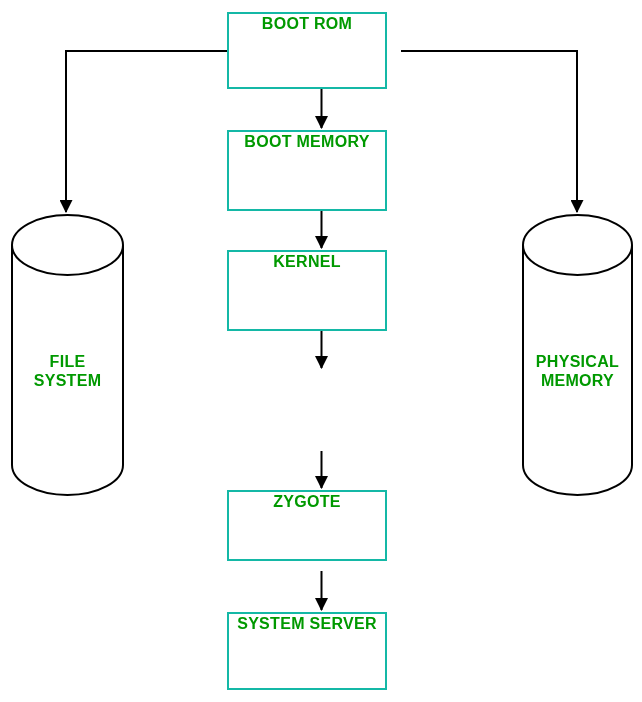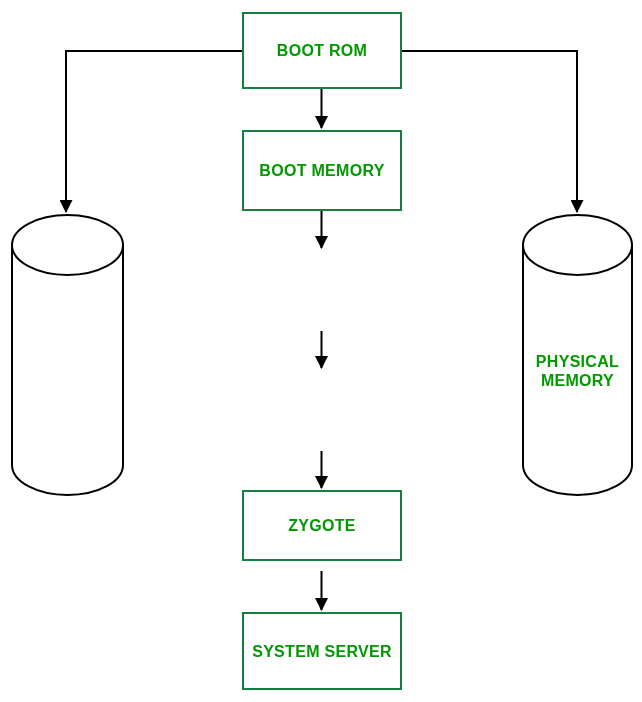--- a/index.html
+++ b/index.html
@@ -11,27 +11,26 @@
     font-family: "Liberation Sans", sans-serif;
     overflow: hidden;
   }
   .wires {
     position: absolute;
     left: 0; top: 0;
     width: 642px; height: 702px;
   }
   .node-box {
     position: absolute;
-    left: 242px;
+    left: 227px;
     width: 160px;
     box-sizing: border-box;
-    border: 2px solid #15803d;
+    border: 2px solid #14b8a6;
     background: #ffffff;
     display: flex;
-    align-items: center;
     justify-content: center;
     text-align: center;
   }
   .node-label, .cyl-line {
     color: #009900;
     font-weight: bold;
     font-size: 16px;
     letter-spacing: 0.3px;
     line-height: 19px;
     white-space: nowrap;
@@ -93,29 +92,36 @@
   </svg>
 
   <div class="node-box box-boot-rom">
     <span class="node-label">BOOT ROM</span>
   </div>
 
   <div class="node-box box-boot-loader">
     <span class="node-label">BOOT MEMORY</span>
   </div>
 
+  <div class="node-box box-kernel">
+    <span class="node-label">KERNEL</span>
+  </div>
 
 
   <div class="node-box box-zygote">
     <span class="node-label">ZYGOTE</span>
   </div>
 
   <div class="node-box box-system-server">
     <span class="node-label">SYSTEM SERVER</span>
   </div>
 
+  <div class="cyl-label cyl-label-left">
+    <span class="cyl-line">FILE</span>
+    <span class="cyl-line">SYSTEM</span>
+  </div>
 
   <div class="cyl-label cyl-label-right">
     <span class="cyl-line">PHYSICAL</span>
     <span class="cyl-line">MEMORY</span>
   </div>
 
 </div>
 
 </body></html>

